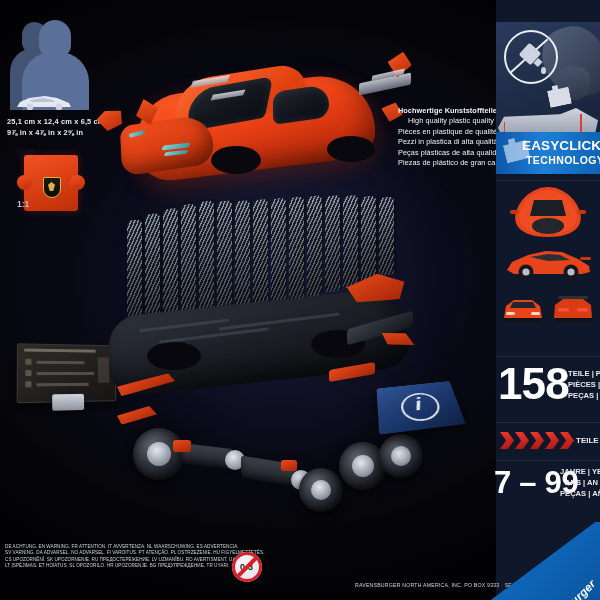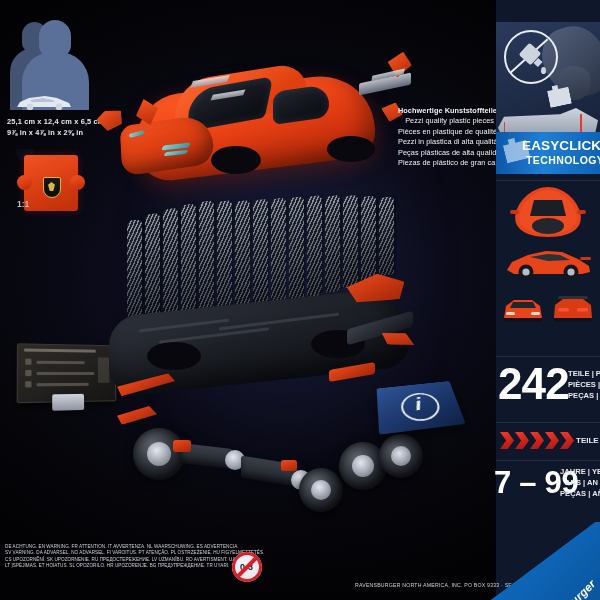--- a/index.html
+++ b/index.html
@@ -352,21 +352,21 @@
     </div>
   </div>
 
   <div class="info-card">
     <div class="info-ring"></div>
     <div class="info-i">i</div>
   </div>
 
   <div class="qual">
     <div>Hochwertige Kunststoffteile</div>
-    <div>Pezzi quality plastic pieces</div>
+    <div>High quality plastic quality</div>
     <div>Pièces en plastique de qualité</div>
     <div>Pezzi in plastica di alta qualità</div>
     <div>Peças plásticas de alta qualidade</div>
     <div>Piezas de plástico de gran calidad</div>
   </div>
 
   <div class="right-panel">
 
     <div class="easy">
       <div class="easy-img">
@@ -429,21 +429,21 @@
           <rect x="8" y="16" width="11" height="3.5" rx="1.5" fill="#ff4d3a"></rect>
           <rect x="27" y="16" width="11" height="3.5" rx="1.5" fill="#ff4d3a"></rect>
           <rect x="4" y="26" width="38" height="4" fill="#101217"></rect>
         </svg>
       </div>
     </div>
 
     <div class="rp-div" style="top:356px"></div>
 
     <div class="count-blk">
-      <div class="big-num">242</div>
+      <div class="big-num">158</div>
       <div class="count-lbls">
         <div>TEILE | PIECES</div>
         <div>PIÈCES | PEZ</div>
         <div>PEÇAS | PIEZA</div>
       </div>
     </div>
 
     <div class="rp-div" style="top:422px"></div>
 
     <div class="level-blk">

